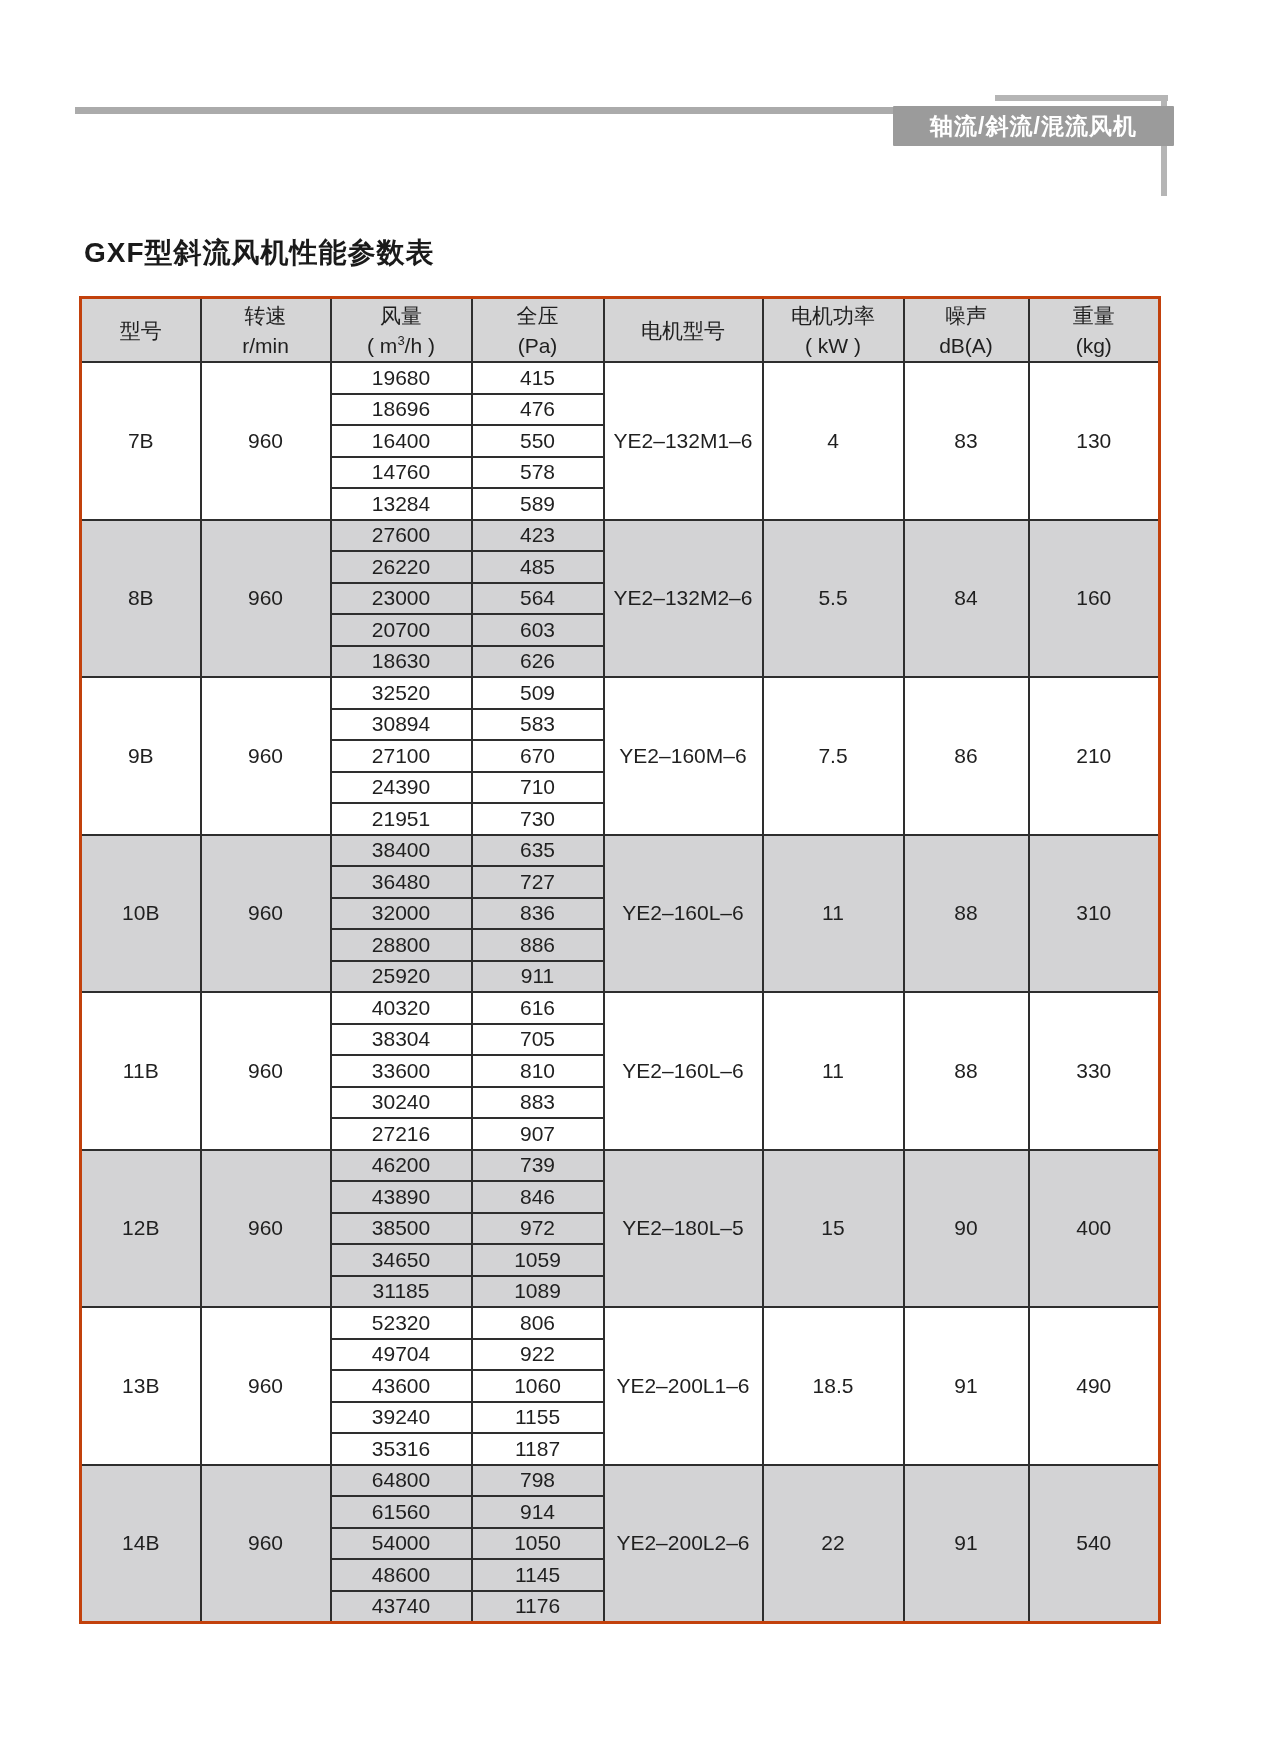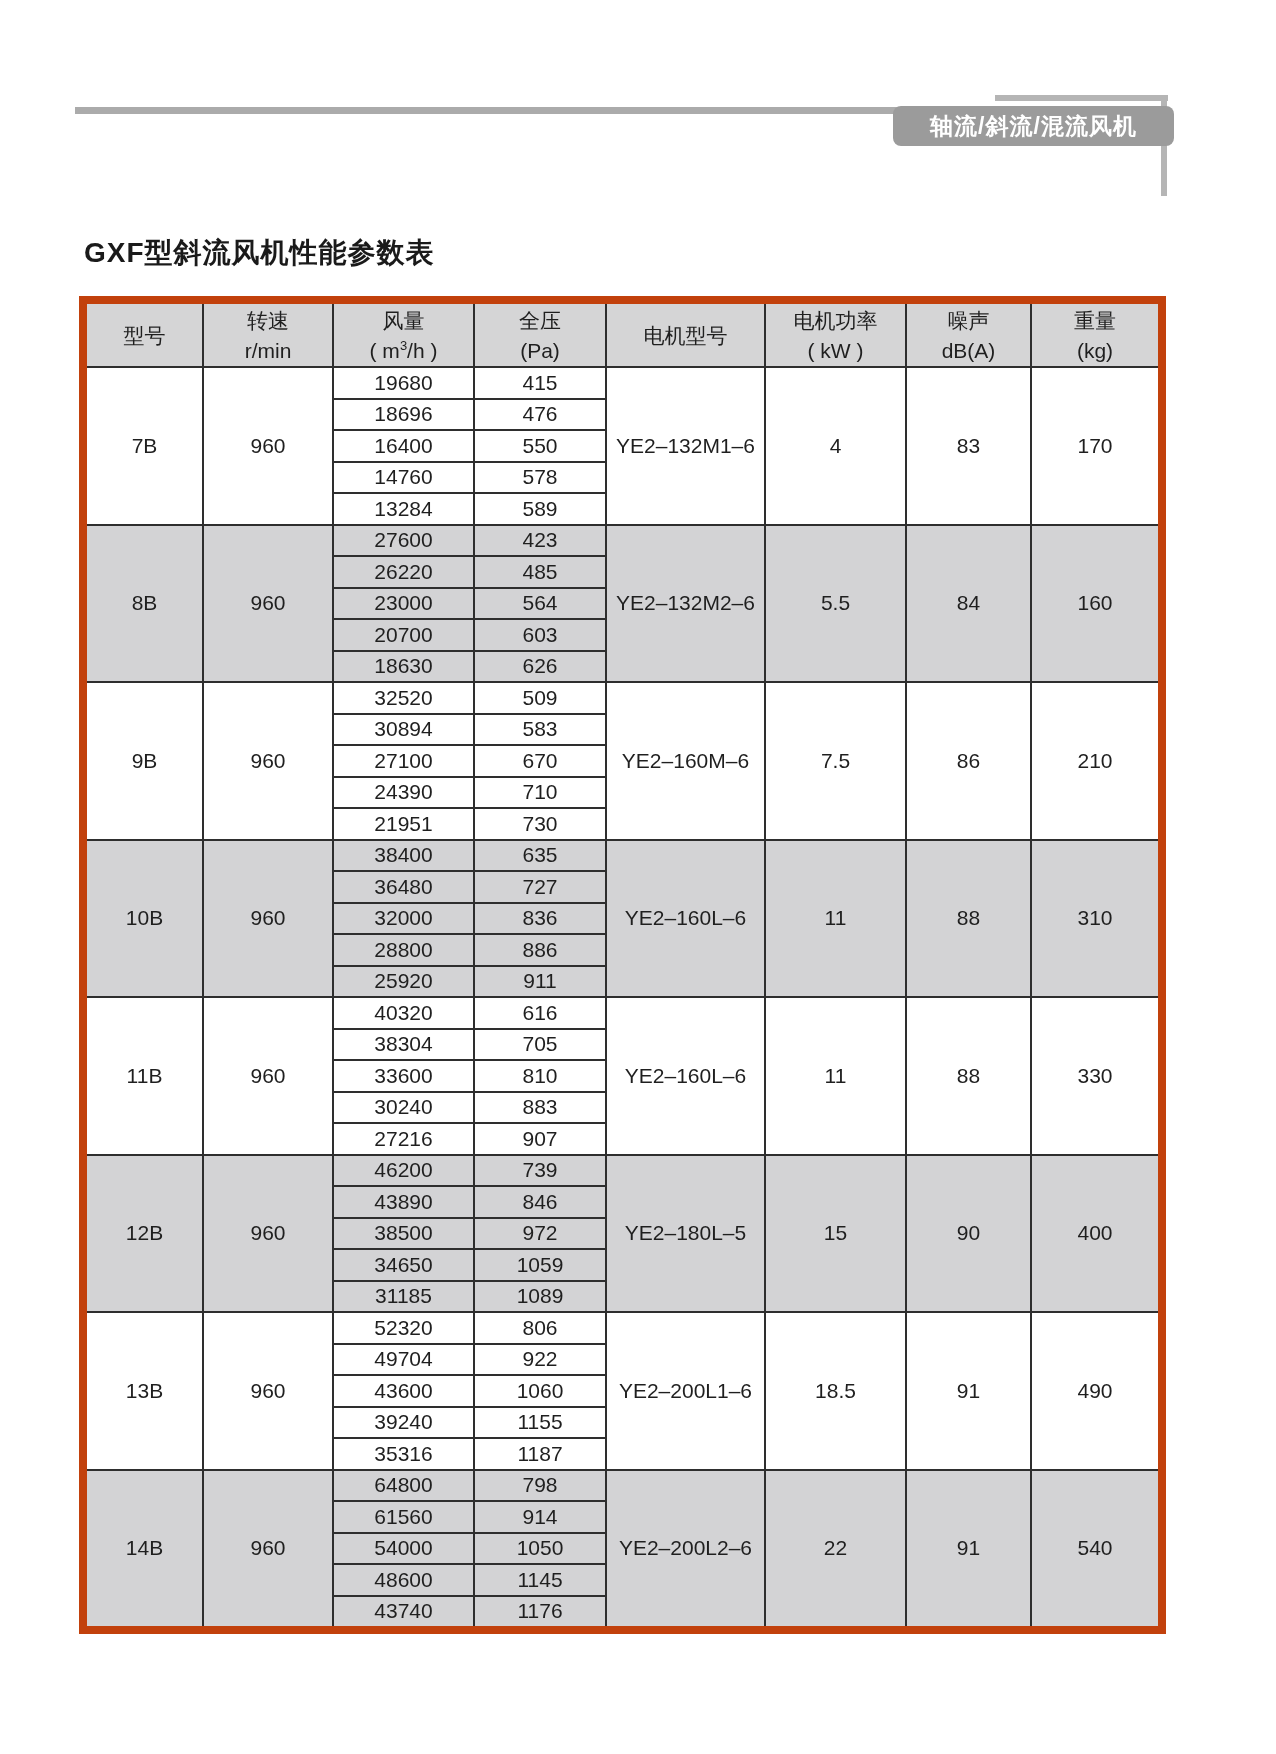--- a/index.html
+++ b/index.html
@@ -7,35 +7,35 @@
     position:relative; width:1276px; height:1754px; background:#ffffff;
     font-family:"Liberation Sans","DejaVu Sans",sans-serif; color:#1a1a1a;
     overflow:hidden;
   }
   
   .topbar   { position:absolute; left:75px;  top:107px; width:832px; height:7px;  background:#ababab; }
   .bracket-h{ position:absolute; left:995px; top:95px;  width:173px; height:6px;  background:#b5b5b5; }
   .bracket-v{ position:absolute; left:1161px;top:95px;  width:6px;  height:101px; background:#b5b5b5; }
   .badge {
     position:absolute; left:893px; top:106px; width:281px; height:40px;
-    background:#9b9b9b; border-radius:8px;
+    background:#9b9b9b; border-radius:1px;
     display:flex; align-items:center; justify-content:center;
   }
   .badge span { color:#ffffff; font-size:23px; font-weight:bold; letter-spacing:1px; }
 
   .title {
     position:absolute; left:84px; top:234px;
     font-size:28px; font-weight:bold; letter-spacing:1px;
   }
 
   
   .perf-table {
     position:absolute; left:79px; top:296px;
     border-collapse:collapse; table-layout:fixed;
-    border:8px solid #c2410c;
+    border:3px solid #c2410c;
   }
   .perf-table th, .perf-table td {
     border:2px solid #2e2e2e; text-align:center; vertical-align:middle;
     padding:0; font-size:21px; font-weight:normal; color:#1f1f1f;
     overflow:hidden;
   }
   .perf-table thead th { background:#d5d5d6; height:62px; }
   .perf-table thead .h1 { line-height:25px; }
   .perf-table thead .h2 { line-height:25px; margin-top:5px; }
   .perf-table thead sup { font-size:13px; vertical-align:super; line-height:0; }
@@ -108,21 +108,21 @@
     </thead>
     <tbody>
         <tr>
           <td rowspan="5">7B</td>
           <td rowspan="5">960</td>
           <td>19680</td>
           <td>415</td>
           <td rowspan="5">YE2–132M1–6</td>
           <td rowspan="5">4</td>
           <td rowspan="5">83</td>
-          <td rowspan="5">170</td>
+          <td rowspan="5">130</td>
         </tr>
         <tr>
           <td>18696</td>
           <td>476</td>
         </tr>
         <tr>
           <td>16400</td>
           <td>550</td>
         </tr>
         <tr>

